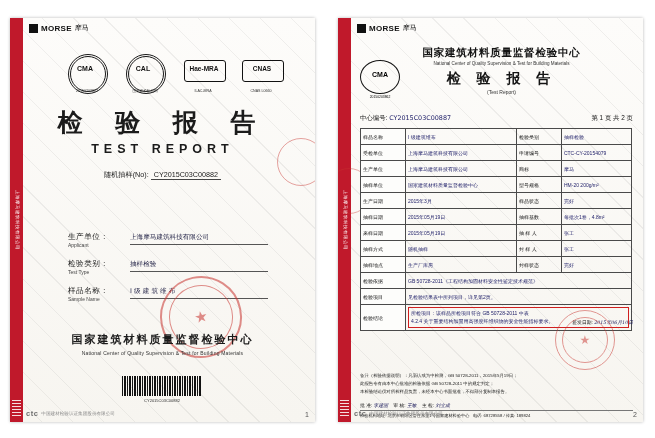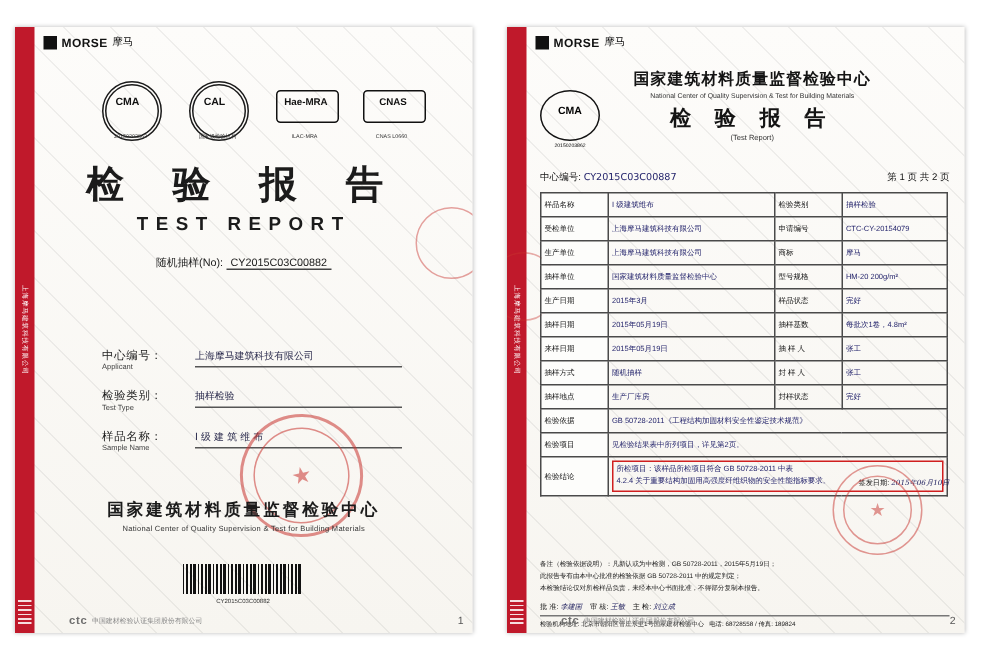--- a/index.html
+++ b/index.html
@@ -28,21 +28,21 @@
       background:repeating-linear-gradient(to bottom,#fff 0 1px,transparent 1px 3px);opacity:.85;}
 
   
   .hdr{position:absolute;top:0;left:13px;right:0;height:22px;}
   .logo{position:absolute;left:6px;top:5px;display:flex;align-items:center;gap:3px;}
   .logo .sq{width:9px;height:9px;background:#111;}
   .logo .nm{font-size:8px;font-weight:bold;color:#111;letter-spacing:.3px;}
   .logo .cn{font-size:7px;color:#111;}
 
   .footer{position:absolute;bottom:4px;left:16px;right:4px;height:14px;}
-  .ctc{position:absolute;left:0;bottom:0;display:flex;align-items:center;gap:3px;margin-left:20px;}
+  .ctc{position:absolute;left:0;bottom:0;display:flex;align-items:center;gap:3px;}
   .ctc .mark{font-size:7.5px;font-weight:bold;color:#6f6f6f;letter-spacing:.5px;}
   .ctc .ctxt{font-size:4.6px;color:#8a8a8a;}
   .pgno{position:absolute;right:2px;bottom:0;font-size:7px;color:#555;}
 
   
   .marks{position:absolute;left:50px;top:36px;width:232px;height:36px;}
   .mk{position:absolute;top:0;width:46px;height:34px;}
   .mk .ring{position:absolute;left:0;top:0;width:34px;height:34px;border:1.4px solid #1a1a1a;border-radius:50%;}
   .mk .ring.d{border-style:double;border-width:3px;}
   .mk .lab{position:absolute;left:0;top:11px;width:34px;text-align:center;font-size:7px;font-weight:bold;color:#111;}
@@ -172,21 +172,21 @@
 
     <div class="centerno">
       <span>随机抽样(No):</span>
       <u>CY2015C03C00882</u>
     </div>
 
     <div class="sideseal"></div>
 
     <div class="fields">
       <div class="frow">
-        <span class="k">中心编号：</span>
+        <span class="k">生产单位：</span>
         <span class="ken">Applicant</span>
         <span class="v">上海摩马建筑科技有限公司</span>
       </div>
       <div class="frow">
         <span class="k">检验类别：</span>
         <span class="ken">Test Type</span>
         <span class="v">抽样检验</span>
       </div>
       <div class="frow">
         <span class="k">样品名称：</span>

